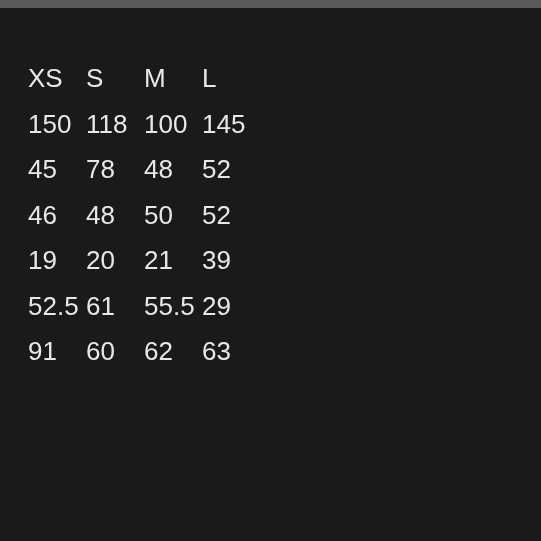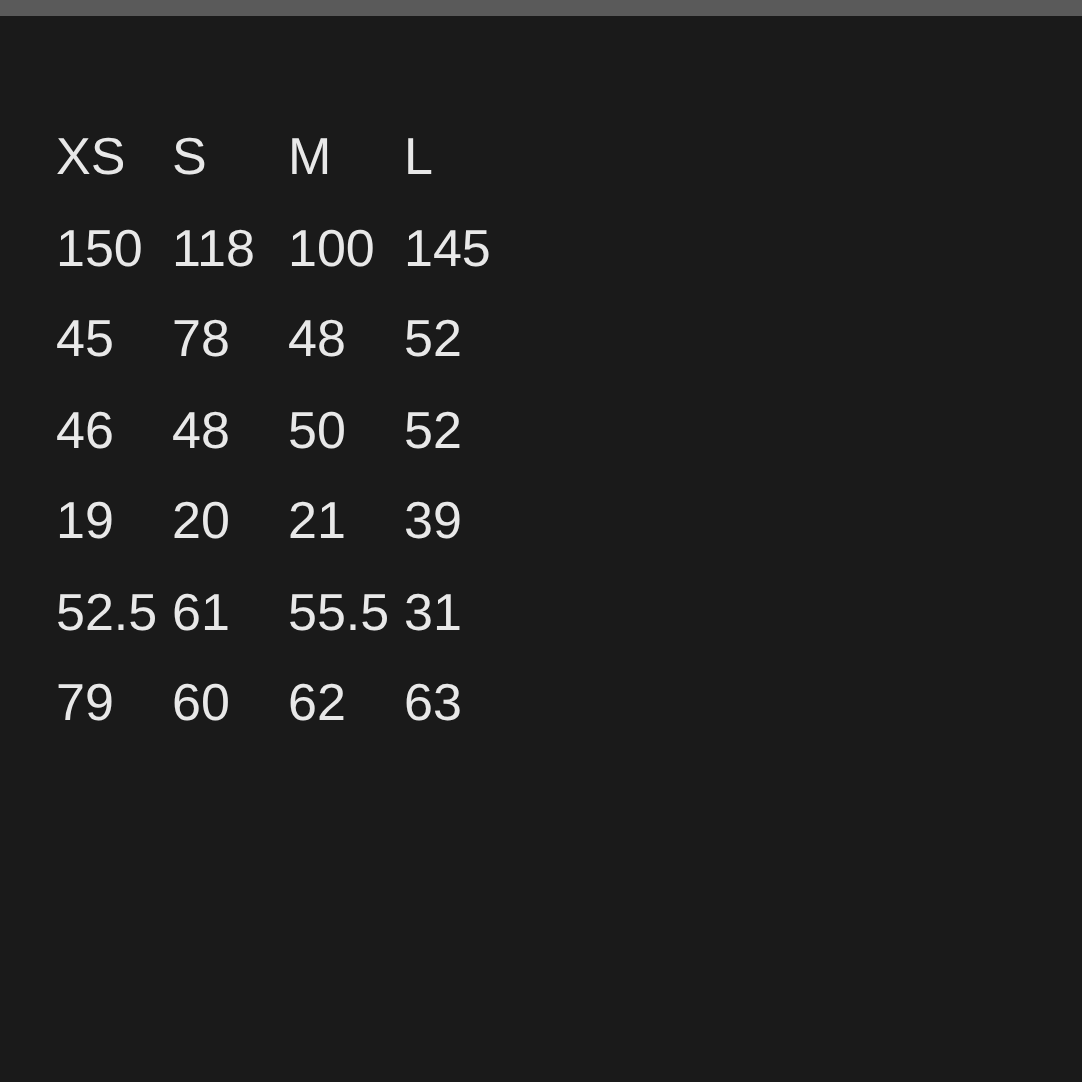--- a/index.html
+++ b/index.html
@@ -74,23 +74,23 @@
       <tr>
         <td>19</td>
         <td>20</td>
         <td>21</td>
         <td>39</td>
       </tr>
       <tr>
         <td>52.5</td>
         <td>61</td>
         <td>55.5</td>
-        <td>31</td>
+        <td>29</td>
       </tr>
       <tr>
-        <td>79</td>
+        <td>91</td>
         <td>60</td>
         <td>62</td>
         <td>63</td>
       </tr>
     </tbody>
   </table>
 </div>
 
 </body></html>

